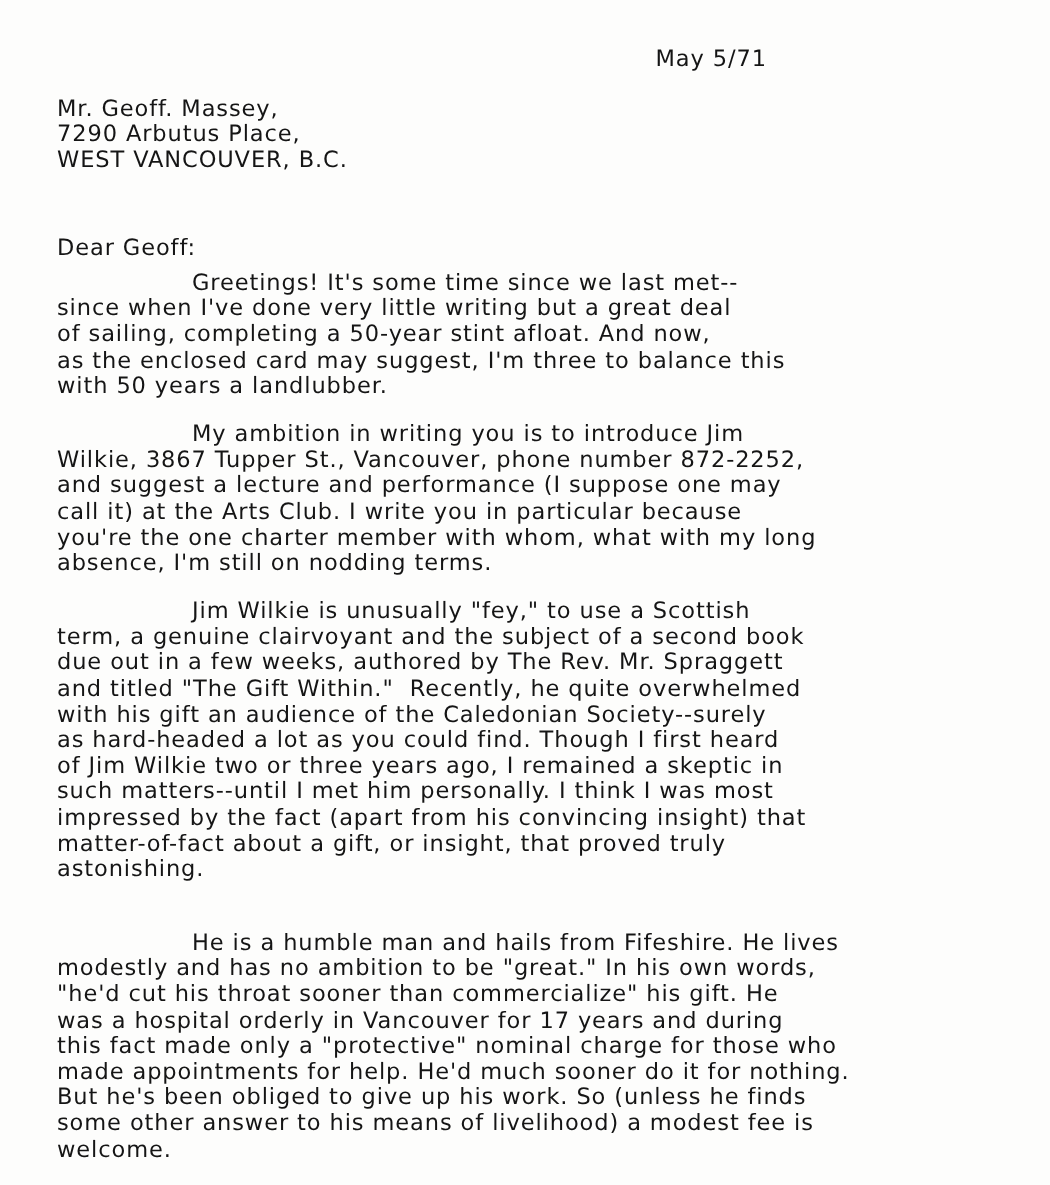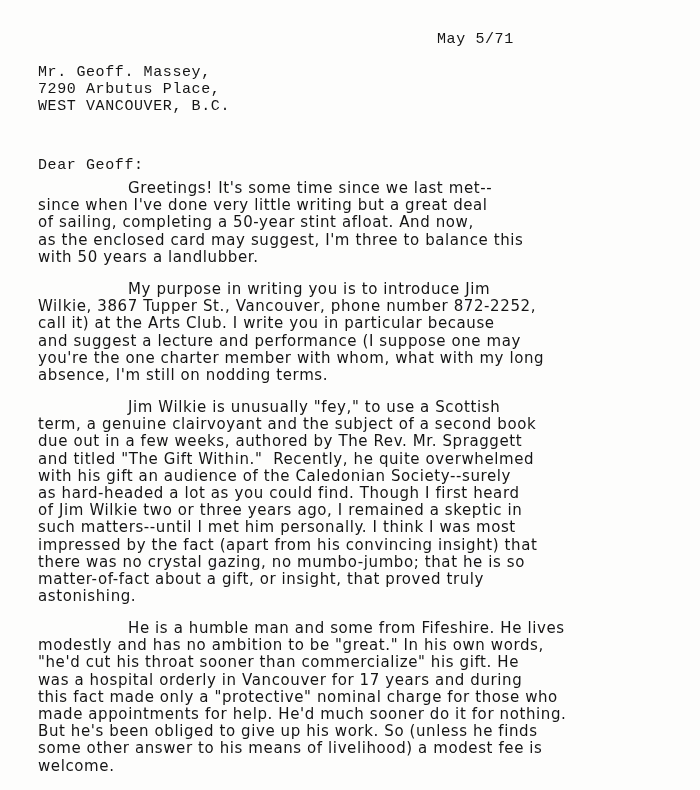--- a/index.html
+++ b/index.html
@@ -21,21 +21,20 @@
     .page {
       position: absolute;
       left: 0; top: 0;
       width: 700px; height: 790px;
     }
     .line {
       position: absolute;
       white-space: pre;
       line-height: 17px;
       height: 17px;
-      font-family: Liberation Mono, monospace;
     }
     .date { left: 437px; top: 31px; }
     .addr { left: 38px; }
     .salutation { left: 38px; top: 146px; margin-top: 11px; }
     .para { position: absolute; left: 38px; width: 660px; }
     .para .pl {
       display: block;
       white-space: pre;
       line-height: 17.2px;
       height: 17.2px;
@@ -57,45 +56,44 @@
 
   <div class="para" style="top:180px">
     <span class="pl first">Greetings! It's some time since we last met--</span>
     <span class="pl">since when I've done very little writing but a great deal</span>
     <span class="pl">of sailing, completing a 50-year stint afloat. And now,</span>
     <span class="pl">as the enclosed card may suggest, I'm three to balance this</span>
     <span class="pl">with 50 years a landlubber.</span>
   </div>
 
   <div class="para" style="top:281px">
-    <span class="pl first">My purpose in writing you is to introduce Jim</span>
+    <span class="pl first">My ambition in writing you is to introduce Jim</span>
     <span class="pl">Wilkie, 3867 Tupper St., Vancouver, phone number 872-2252,</span>
+    <span class="pl">and suggest a lecture and performance (I suppose one may</span>
     <span class="pl">call it) at the Arts Club. I write you in particular because</span>
-    <span class="pl">and suggest a lecture and performance (I suppose one may</span>
     <span class="pl">you're the one charter member with whom, what with my long</span>
     <span class="pl">absence, I'm still on nodding terms.</span>
   </div>
 
   <div class="para" style="top:399px">
     <span class="pl first">Jim Wilkie is unusually "fey," to use a Scottish</span>
     <span class="pl">term, a genuine clairvoyant and the subject of a second book</span>
     <span class="pl">due out in a few weeks, authored by The Rev. Mr. Spraggett</span>
     <span class="pl">and titled "The Gift Within."  Recently, he quite overwhelmed</span>
     <span class="pl">with his gift an audience of the Caledonian Society--surely</span>
     <span class="pl">as hard-headed a lot as you could find. Though I first heard</span>
     <span class="pl">of Jim Wilkie two or three years ago, I remained a skeptic in</span>
     <span class="pl">such matters--until I met him personally. I think I was most</span>
     <span class="pl">impressed by the fact (apart from his convincing insight) that</span>
-    <span class="pl">there was no crystal gazing, no mumbo-jumbo; that he is so</span>
     <span class="pl">matter-of-fact about a gift, or insight, that proved truly</span>
     <span class="pl">astonishing.</span>
   </div>
 
   <div class="para" style="top:620px">
-    <span class="pl first">He is a humble man and some from Fifeshire. He lives</span>
+    <span class="pl first">He is a humble man and hails from Fifeshire. He lives</span>
     <span class="pl">modestly and has no ambition to be "great." In his own words,</span>
     <span class="pl">"he'd cut his throat sooner than commercialize" his gift. He</span>
     <span class="pl">was a hospital orderly in Vancouver for 17 years and during</span>
     <span class="pl">this fact made only a "protective" nominal charge for those who</span>
     <span class="pl">made appointments for help. He'd much sooner do it for nothing.</span>
     <span class="pl">But he's been obliged to give up his work. So (unless he finds</span>
     <span class="pl">some other answer to his means of livelihood) a modest fee is</span>
     <span class="pl">welcome.</span>
   </div>
 

